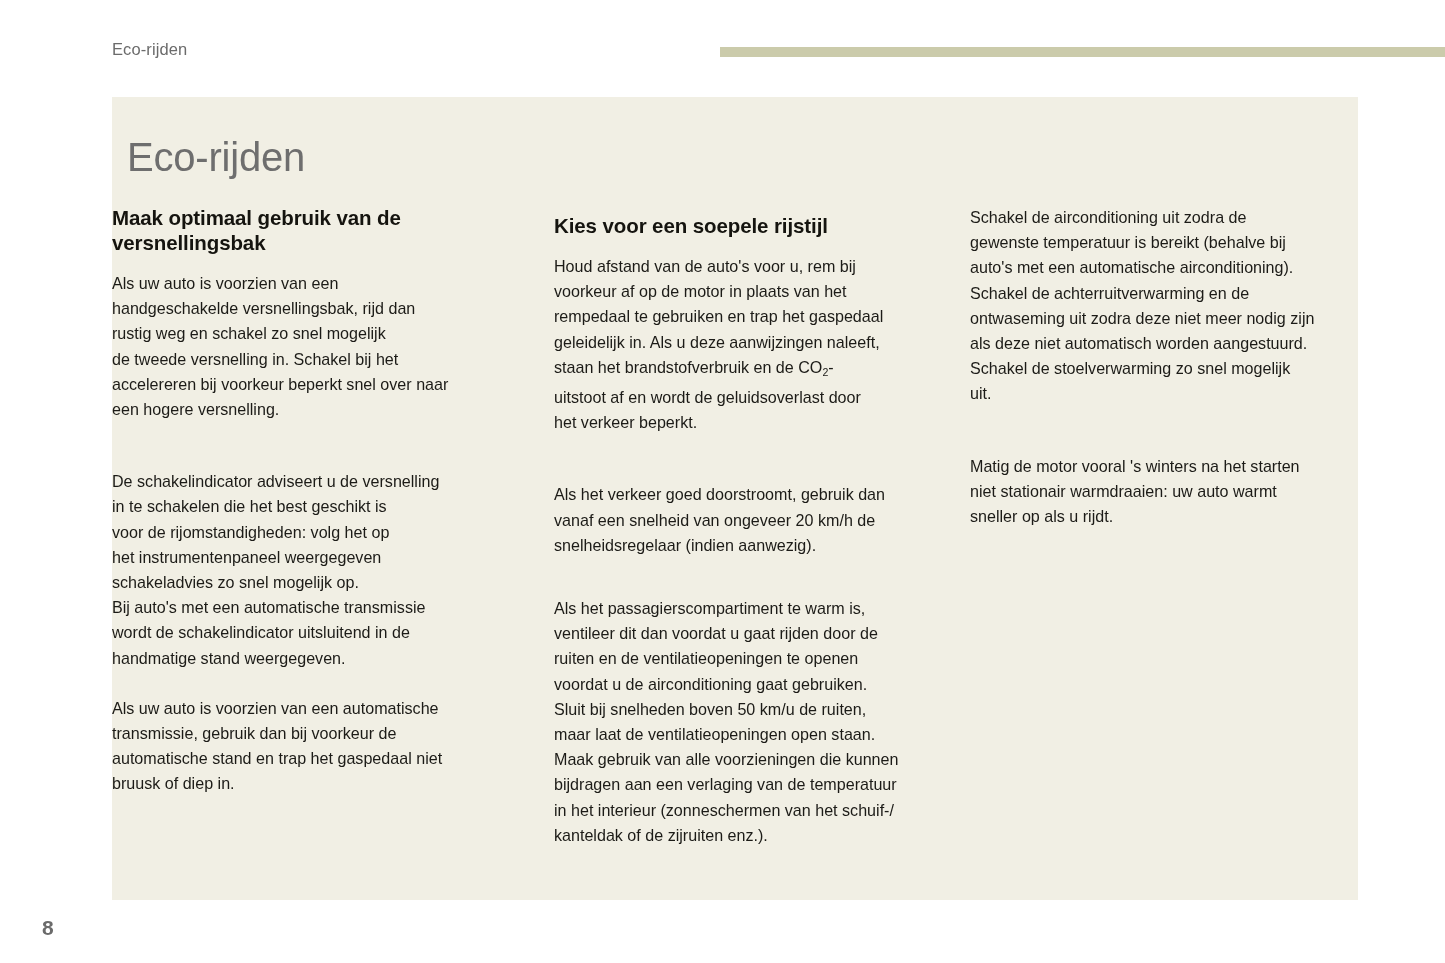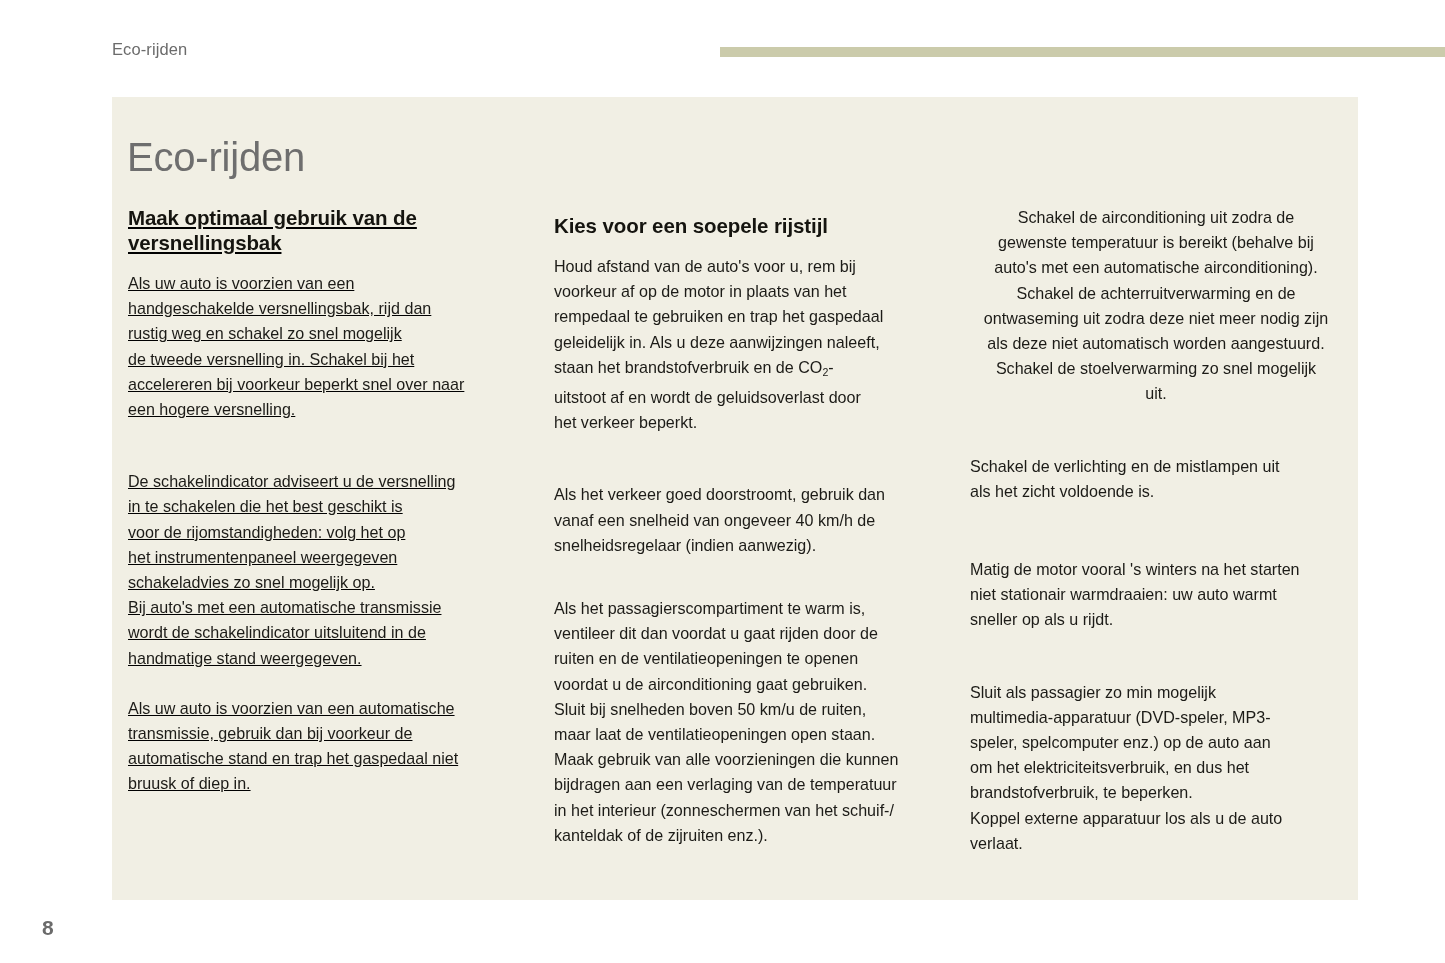--- a/index.html
+++ b/index.html
@@ -81,33 +81,33 @@
     top: 108px;
     width: 1246px;
     height: 690px;
     display: flex;
     gap: 0px;
   }
   .column {
     position: relative;
     box-sizing: border-box;
   }
-  .col-1 { width: 426px; padding-left: 16px; padding-right: 28px; text-decoration: underline; }
+  .col-1 { width: 426px; padding-left: 0; padding-right: 28px; }
   .col-2 { width: 417px; padding-left: 16px; padding-right: 20px; margin-top: 8px; }
   .col-3 { width: 403px; padding-left: 15px; padding-right: 16px; }
 
   .section-heading {
     font-size: 20.5px;
     font-weight: bold;
     color: #15140f;
     line-height: 25px;
     letter-spacing: -0.1px;
     margin: 0 0 16px 0;
   }
-  .heading-spacer-top { margin-top: 50px; text-align: center; }
+  .heading-spacer-top { margin-top: 50px; }
 
   .body-para {
     font-size: 16.1px;
     line-height: 25.2px;
     color: #1c1b17;
     margin: 0 0 25px 0;
     white-space: pre-line;
   }
   .body-para:last-child { margin-bottom: 0; }
 
@@ -165,21 +165,21 @@
     <div class="column col-2">
       <h2 class="section-heading">Kies voor een soepele rijstijl</h2>
       <p class="body-para gap-large"><span>Houd afstand van de auto's voor u, rem bij
 voorkeur af op de motor in plaats van het
 rempedaal te gebruiken en trap het gaspedaal
 geleidelijk in. Als u deze aanwijzingen naleeft,
 staan het brandstofverbruik en de CO</span><span class="sub">2</span><span>-
 uitstoot af en wordt de geluidsoverlast door
 het verkeer beperkt.</span></p>
       <p class="body-para gap-mid">Als het verkeer goed doorstroomt, gebruik dan
-vanaf een snelheid van ongeveer 40 km/h de
+vanaf een snelheid van ongeveer 20 km/h de
 snelheidsregelaar (indien aanwezig).</p>
       <p class="body-para">Als het passagierscompartiment te warm is,
 ventileer dit dan voordat u gaat rijden door de
 ruiten en de ventilatieopeningen te openen
 voordat u de airconditioning gaat gebruiken.
 Sluit bij snelheden boven 50 km/u de ruiten,
 maar laat de ventilatieopeningen open staan.
 Maak gebruik van alle voorzieningen die kunnen
 bijdragen aan een verlaging van de temperatuur
 in het interieur (zonneschermen van het schuif-/
@@ -188,30 +188,21 @@
 
     <div class="column col-3">
       <p class="body-para gap-large heading-spacer-top">Schakel de airconditioning uit zodra de
 gewenste temperatuur is bereikt (behalve bij
 auto's met een automatische airconditioning).
 Schakel de achterruitverwarming en de
 ontwaseming uit zodra deze niet meer nodig zijn
 als deze niet automatisch worden aangestuurd.
 Schakel de stoelverwarming zo snel mogelijk
 uit.</p>
-      <p class="body-para gap-xl">Schakel de verlichting en de mistlampen uit
-als het zicht voldoende is.</p>
       <p class="body-para gap-large">Matig de motor vooral 's winters na het starten
 niet stationair warmdraaien: uw auto warmt
 sneller op als u rijdt.</p>
-      <p class="body-para">Sluit als passagier zo min mogelijk
-multimedia-apparatuur (DVD-speler, MP3-
-speler, spelcomputer enz.) op de auto aan
-om het elektriciteitsverbruik, en dus het
-brandstofverbruik, te beperken.
-Koppel externe apparatuur los als u de auto
-verlaat.</p>
     </div>
 
   </div>
 </div>
 
 <div id="page-number">8</div>
 
 </body></html>

